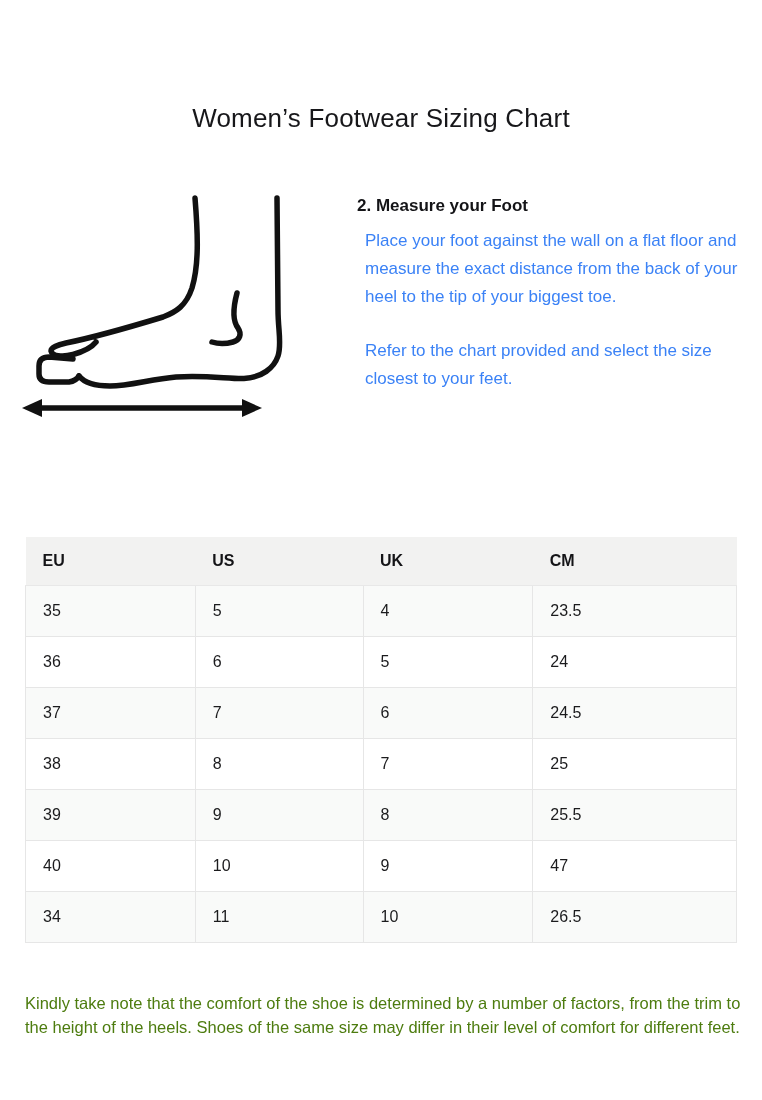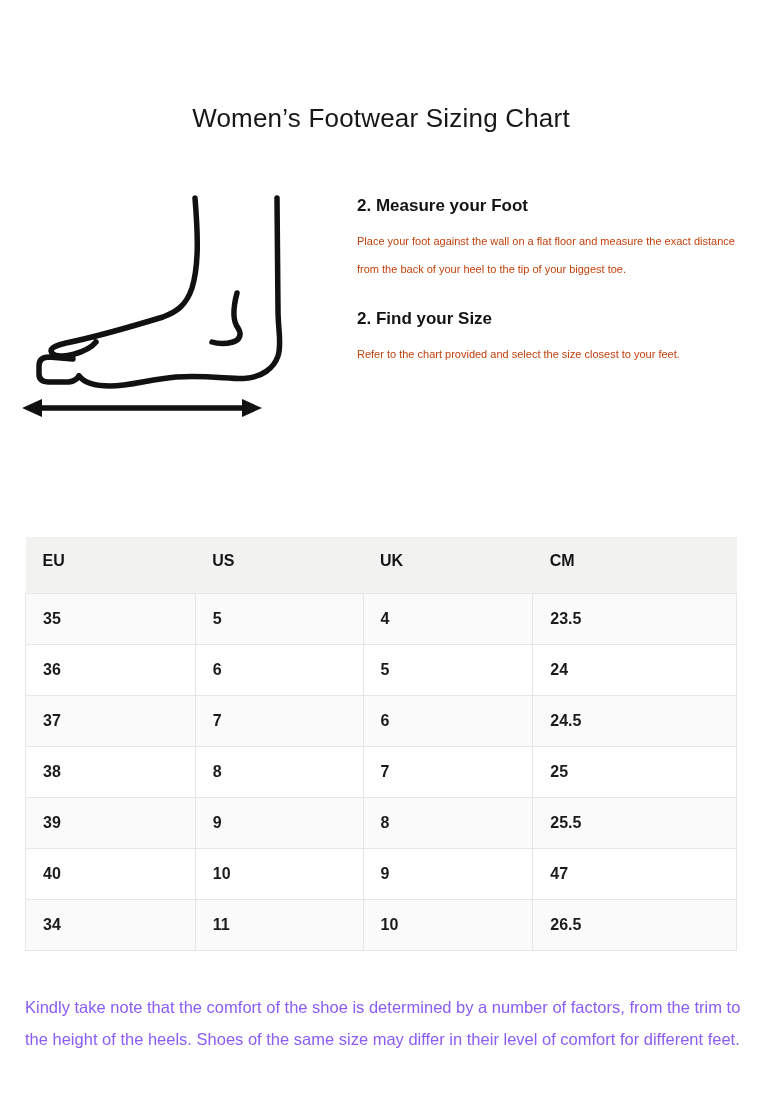--- a/index.html
+++ b/index.html
@@ -35,64 +35,64 @@
     top: 196px;
     width: 390px;
   }
   .step-heading {
     font-size: 17px;
     font-weight: 700;
     margin: 0 0 11px 0;
     color: #141417;
   }
   .step-body {
-    font-size: 11px;
+    font-size: 17px;
     line-height: 28px;
-    margin: 0;
-    color: #c2410c;
+    margin: 8px;
+    color: #3b82f6;
   }
   .step + .step { margin-top: 26px; }
   .size-table {
     position: absolute;
     left: 25px;
     top: 537px;
     width: 712px;
     border-collapse: collapse;
     font-size: 16px;
   }
   .size-table th {
     background: #f2f2f1;
     text-align: left;
     font-weight: 700;
     height: 48px;
-    padding: 0 0 8px 17px;
+    padding: 0 0 0 17px;
     border-bottom: 1px solid #e8e8e8;
     color: #141417;
   }
   .size-table td {
     height: 50px;
     padding: 0 0 0 17px;
     border: 1px solid #e6e6e6;
-    font-weight: 700;
+    font-weight: 400;
     color: #1b1b1d;
   }
   .size-table tbody tr:nth-child(odd) td { background: #f9faf9; }
   .size-table tbody tr:nth-child(even) td { background: #ffffff; }
   .size-table col.c1 { width: 170px; }
   .size-table col.c2 { width: 168px; }
   .size-table col.c3 { width: 170px; }
   .size-table col.c4 { width: 204px; }
   .footnote {
     position: absolute;
     left: 25px;
     top: 974px;
     width: 716px;
     font-size: 16.5px;
-    line-height: 32px;
-    color: #8b5cf6;
+    line-height: 24px;
+    color: #4d7c0f;
   }
   svg .stroke {
     fill: none;
     stroke: #111111;
     stroke-width: 5.5;
     stroke-linecap: round;
     stroke-linejoin: round;
   }
   svg .arrow-line { stroke-width: 5.5; }
   svg .head { fill: #111111; stroke: none; }
@@ -143,21 +143,20 @@
       <polygon class="head" points="247,218 227,209 227,227"></polygon>
     </g>
   </svg>
 
   <div class="steps">
     <div class="step">
       <p class="step-heading">2. Measure your Foot</p>
       <p class="step-body">Place your foot against the wall on a flat floor and measure the exact distance from the back of your heel to the tip of your biggest toe.</p>
     </div>
     <div class="step">
-      <p class="step-heading">2. Find your Size</p>
       <p class="step-body">Refer to the chart provided and select the size closest to your feet.</p>
     </div>
   </div>
 
   <table class="size-table">
     <colgroup>
         <col class="c1">
         <col class="c2">
         <col class="c3">
         <col class="c4">

